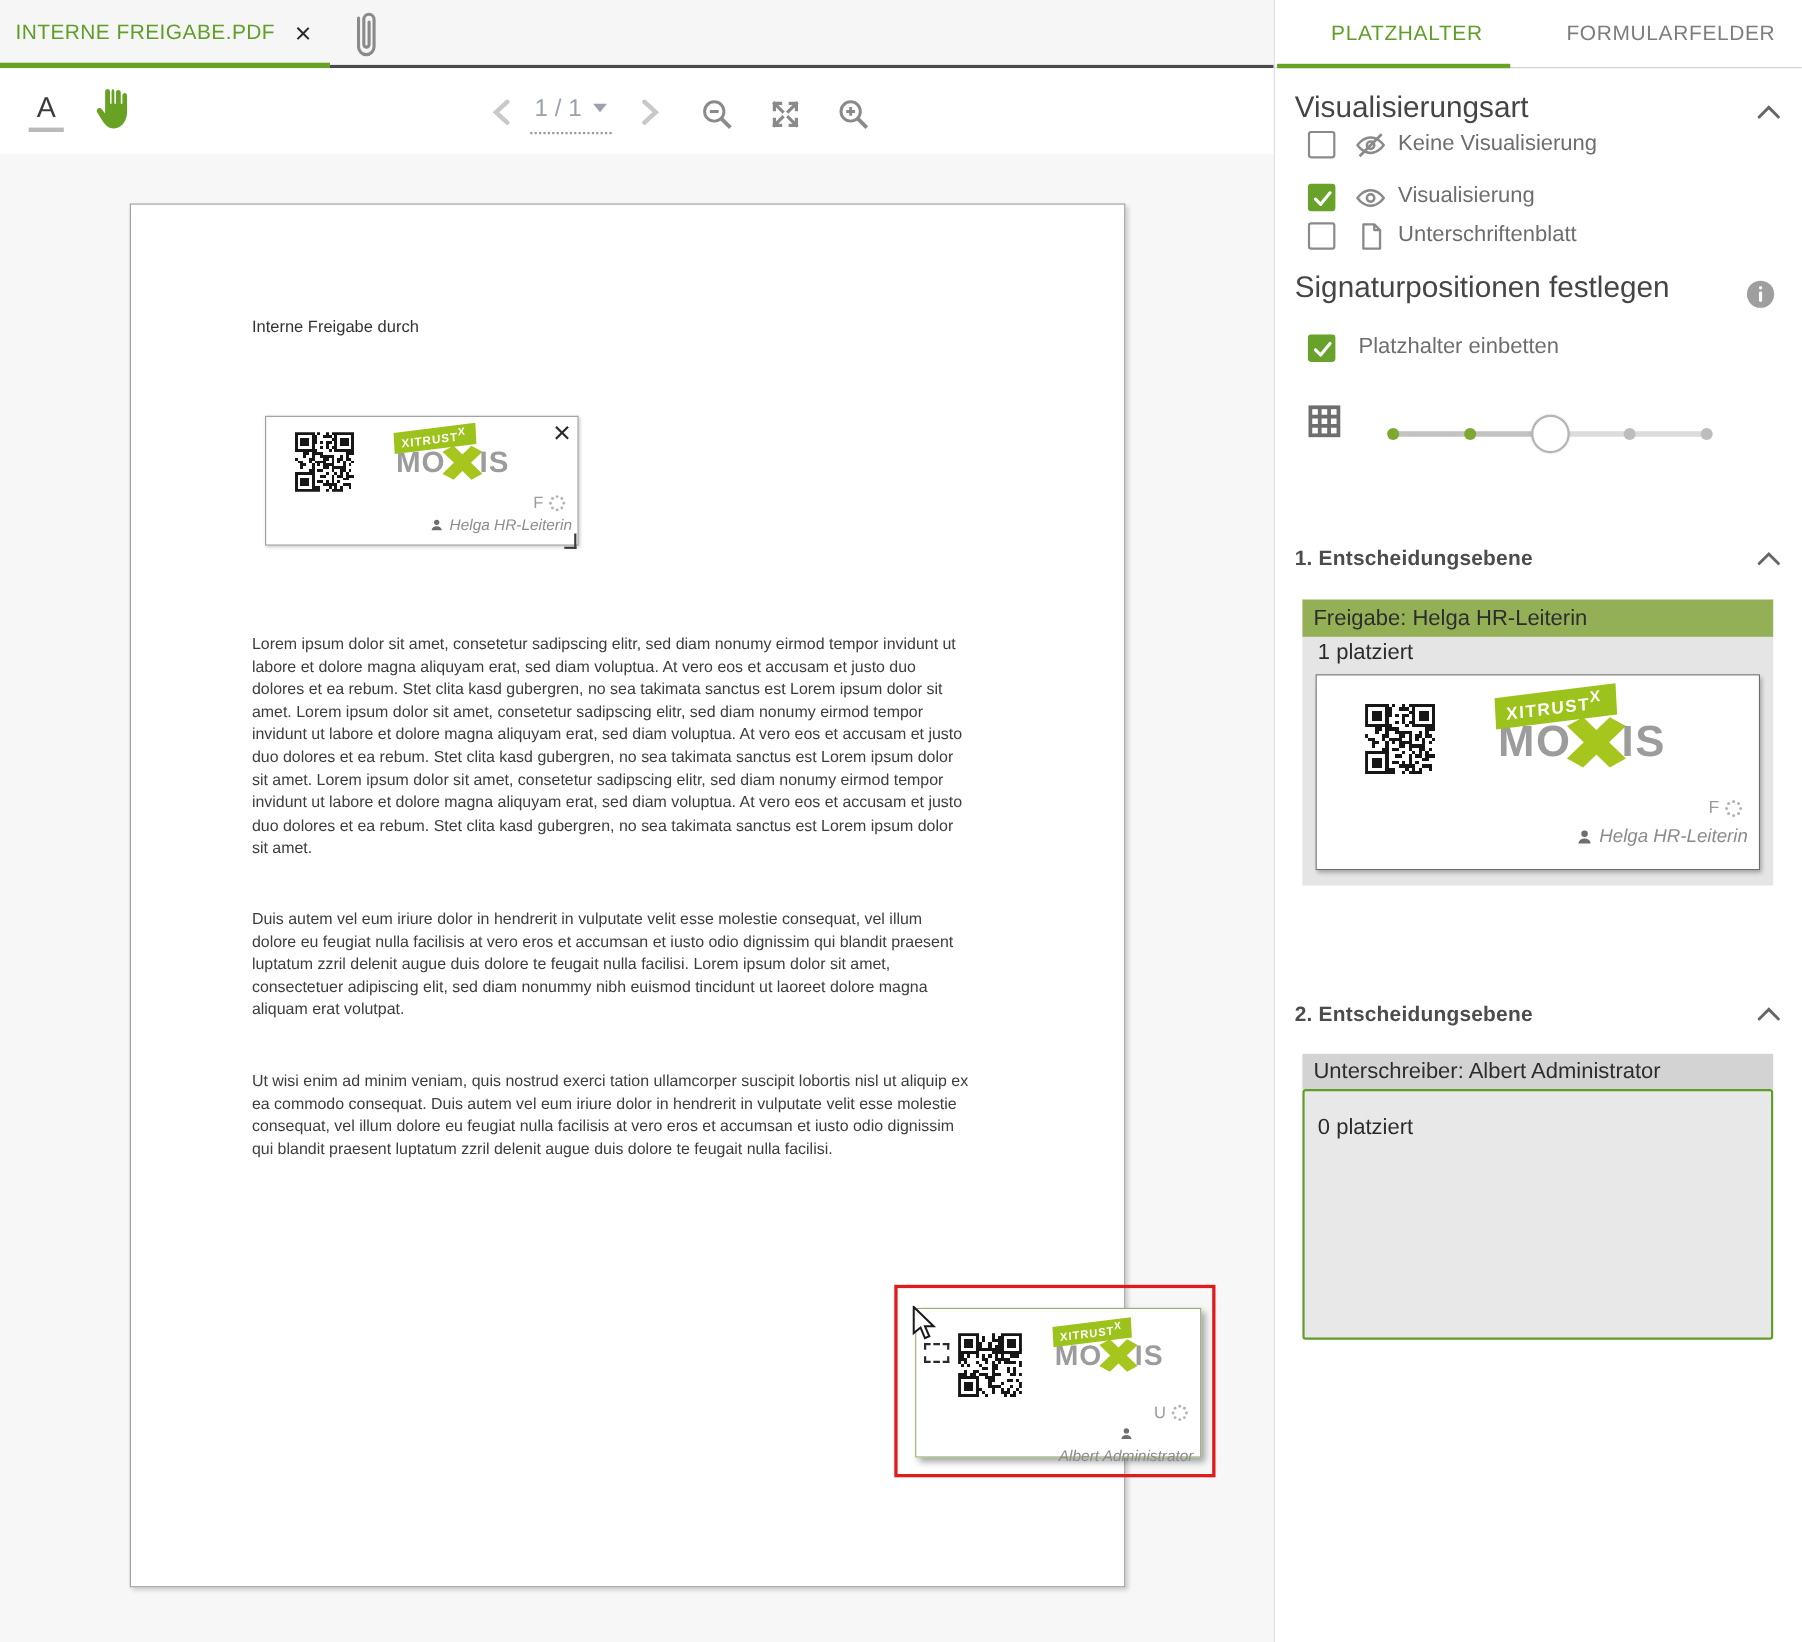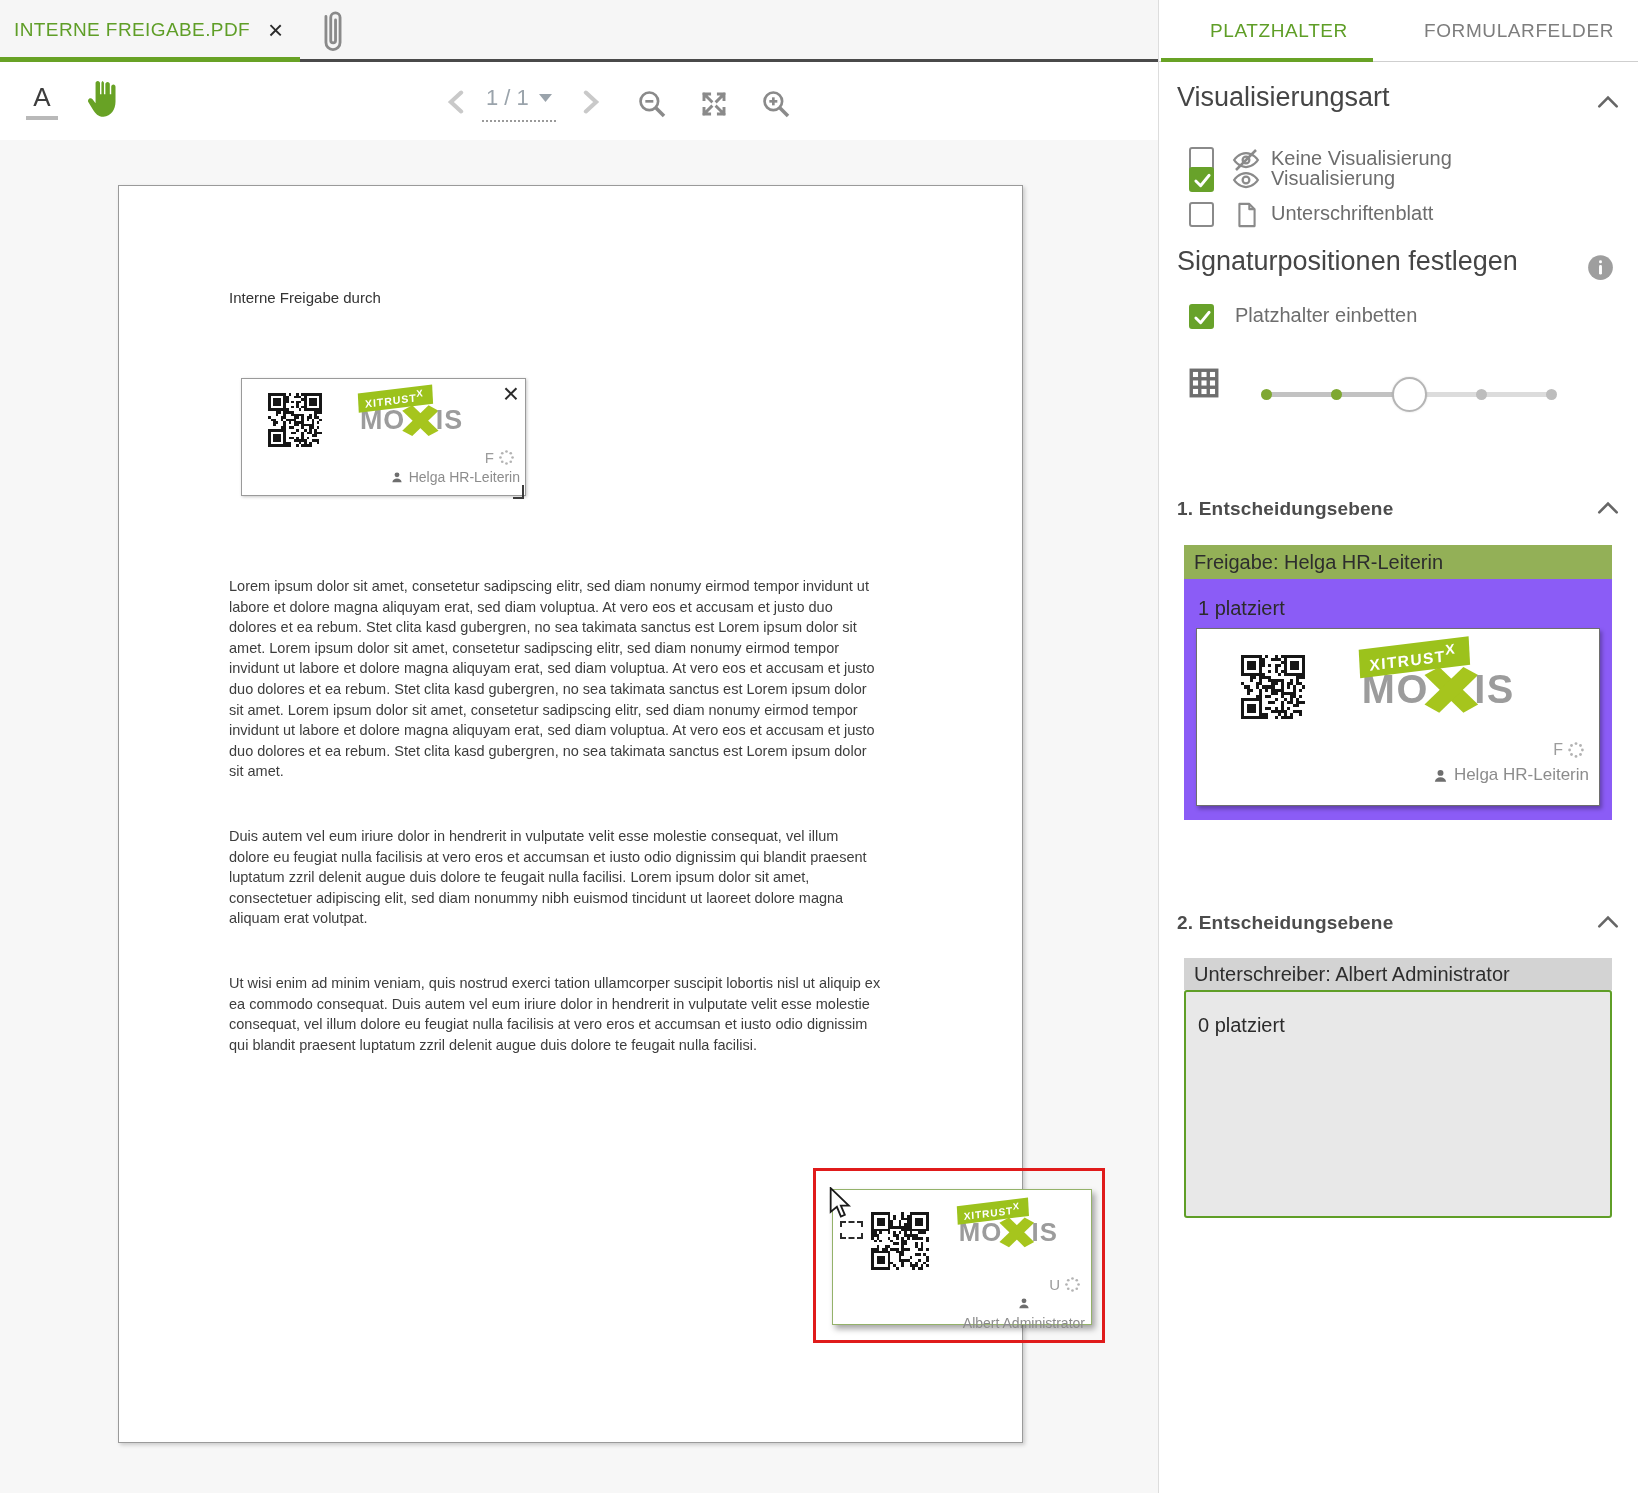--- a/index.html
+++ b/index.html
@@ -30,21 +30,21 @@
   .page { position:absolute; left:118px; top:45px; width:905px; height:1258px; background:#ffffff; border:1px solid #9a9a9a; box-shadow:2px 2px 4px rgba(0,0,0,.18); }
   .doc-title { position:absolute; left:110px; top:103px; font-size:15px; color:#333; }
   .para { position:absolute; left:110px; width:652px; font-size:14.5px; line-height:20.6px; color:#3d3d3d; }
   .p1 { top:390px; } .p2 { top:640px; } .p3 { top:787px; }
 
   
   .ph { position:absolute; background:#fff; }
   .ph-helga { left:122px; top:192px; width:285px; height:118px; border:1px solid #9a9a9a; box-shadow:1px 1px 3px rgba(0,0,0,.22); cursor:move; }
   .ph-close { position:absolute; right:6px; top:0px; font-size:28px; color:#2b2b2b; line-height:30px; cursor:pointer; }
   .ph-type { position:absolute; display:flex; align-items:center; gap:4px; color:#9c9c9c; }
-  .ph-name { position:absolute; display:flex; align-items:center; gap:5px; color:#8c8c8c; white-space:nowrap; }
+  .ph-name { position:absolute; display:flex; align-items:center; gap:5px; color:#8c8c8c; white-space:nowrap;font-style:italic; }
   .ph-helga .qr { position:absolute; left:26px; top:14px; width:54px; height:54px; }
   .ph-helga .moxis { position:absolute; left:116px; top:10px; transform:scale(.96); transform-origin:left top; }
   .ph-helga .ph-type { right:10px; top:70px; font-size:15px; }
   .ph-helga .ph-name { right:5px; top:90px; font-size:14px; }
   .resize-handle { position:absolute; right:1px; bottom:-4px; width:11px; height:14px; border-right:2px solid #3c3c3c; border-bottom:2px solid #3c3c3c; cursor:nwse-resize; }
 
   .albert-wrap { position:absolute; left:813px; top:1028px; width:292px; height:175px; border:3px solid #e01b1b; }
   .ph-albert { left:16px; top:18px; width:260px; height:136px; border:1px solid #94b26a; box-shadow:3px 4px 6px rgba(0,0,0,.35); cursor:move; }
   .ph-albert .qr { position:absolute; left:38px; top:22px; width:58px; height:58px; }
   .ph-albert .moxis { position:absolute; left:124px; top:12px; transform:scale(.92); transform-origin:left top; }
@@ -90,21 +90,21 @@
   .track-l { left:0; width:146px; background:#c2c2c2; }
   .track-r { left:146px; width:146px; background:#dcdcdc; }
   .sdot { position:absolute; top:13px; width:11px; height:11px; border-radius:50%; }
   .sdot.g { background:#7fa832; } .sdot.n { background:#bdbdbd; }
   .sthumb { position:absolute; left:129px; top:1px; width:35px; height:35px; border-radius:50%; background:#fff; border:2px solid #b5b5b5; box-shadow:0 0 2px rgba(0,0,0,.15); cursor:grab; }
 
   .lvl-title { position:absolute; left:18px; font-size:19px; font-weight:bold; color:#4c4c4c; letter-spacing:.2px; }
   .lvl-card { position:absolute; left:25px; width:428px; }
   .lvl-head { height:34px; line-height:34px; padding-left:10px; font-size:20px; color:#2d2d2d; white-space:nowrap; overflow:hidden; }
   .lvl1 .lvl-head { background:#93b057; }
-  .lvl1 .lvl-body { background:#8b5cf6; padding:16px 12px 14px 12px; }
+  .lvl1 .lvl-body { background:#e5e5e5; padding:1px 12px 14px 12px; }
   .lvl-count { font-size:20px; color:#2b2b2b; padding:2px 0 8px 2px; }
   .preview { position:relative; width:404px; height:178px; background:#fff; border:1px solid #6e6e6e; box-shadow:2px 3px 4px rgba(0,0,0,.3); cursor:move; }
   .preview .qr { position:absolute; left:44px; top:26px; width:64px; height:64px; }
   .preview .moxis { position:absolute; left:162px; top:14px; transform:scale(1.42); transform-origin:left top; }
   .preview .ph-type { right:14px; top:112px; font-size:16px; }
   .preview .ph-name { right:10px; top:136px; font-size:17px; }
   .lvl2 .lvl-head { background:#d3d3d3; height:32px; line-height:32px; }
   .dropbox { height:228px; border:2px solid #5f9e27; border-radius:3px; background:#e8e8e8; }
   .dropbox .lvl-count { padding:22px 0 0 12px; }
 
@@ -727,21 +727,21 @@
       <div class="side-tab-underline"></div>
     </div>
 
     <div class="side-h" style="top:82px;">Visualisierungsart</div>
     <span class="chevron-up" style="top:94px;">
       <svg width="24" height="16" viewBox="0 0 22 14" fill="none" stroke="#666" stroke-width="2.4" stroke-linecap="round">
           <polyline points="3,11 11,3 19,11"></polyline>
         </svg>
     </span>
 
-    <div class="opt-row" style="top:145px;">
+    <div class="opt-row" style="top:117px;">
       <div class="cb"></div>
       <span class="opt-icon">
         <svg width="30" height="28" viewBox="0 0 24 22" fill="none" stroke="#8a8a8a" stroke-width="1.8">
           <path d="M2.5 11s3.6-5.6 9.5-5.6S21.5 11 21.5 11s-3.6 5.6-9.5 5.6S2.5 11 2.5 11z"></path>
             <circle cx="12" cy="11" r="2.7"></circle>
             <line x1="4" y1="19" x2="20" y2="3" stroke-width="2"></line>
         </svg>
       </span>
       <span class="opt-label">Keine Visualisierung</span>
     </div>

